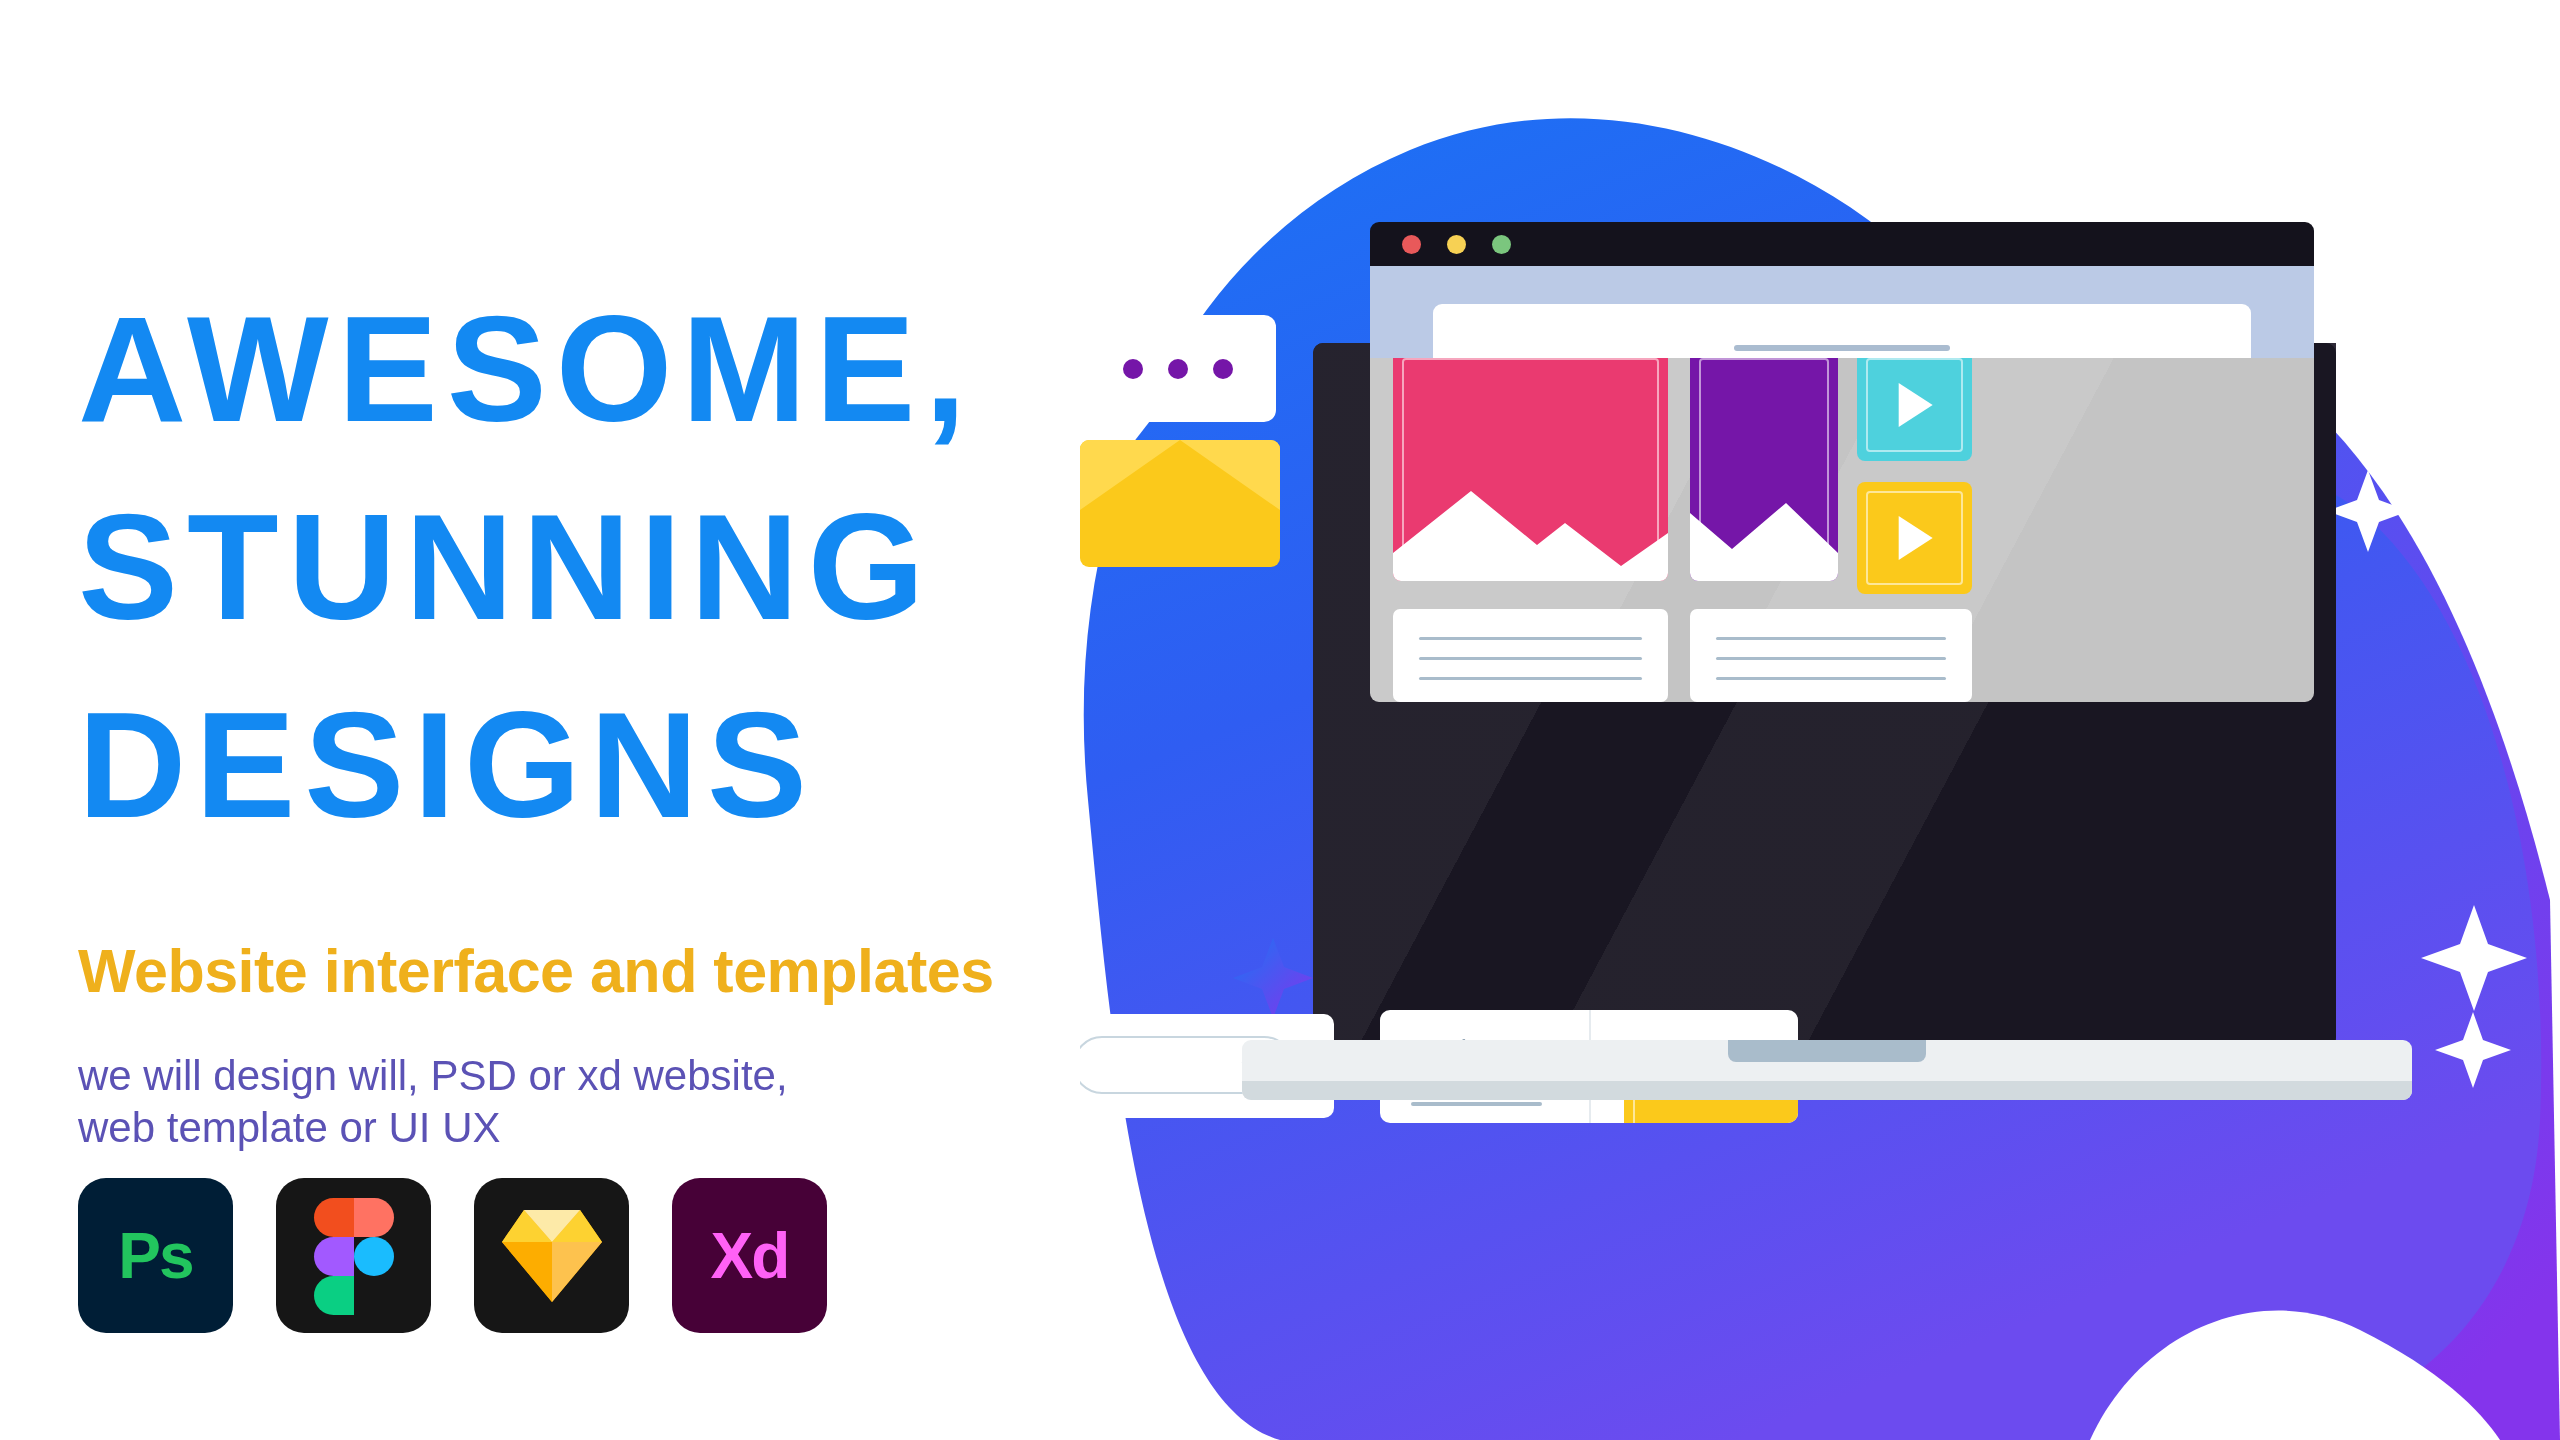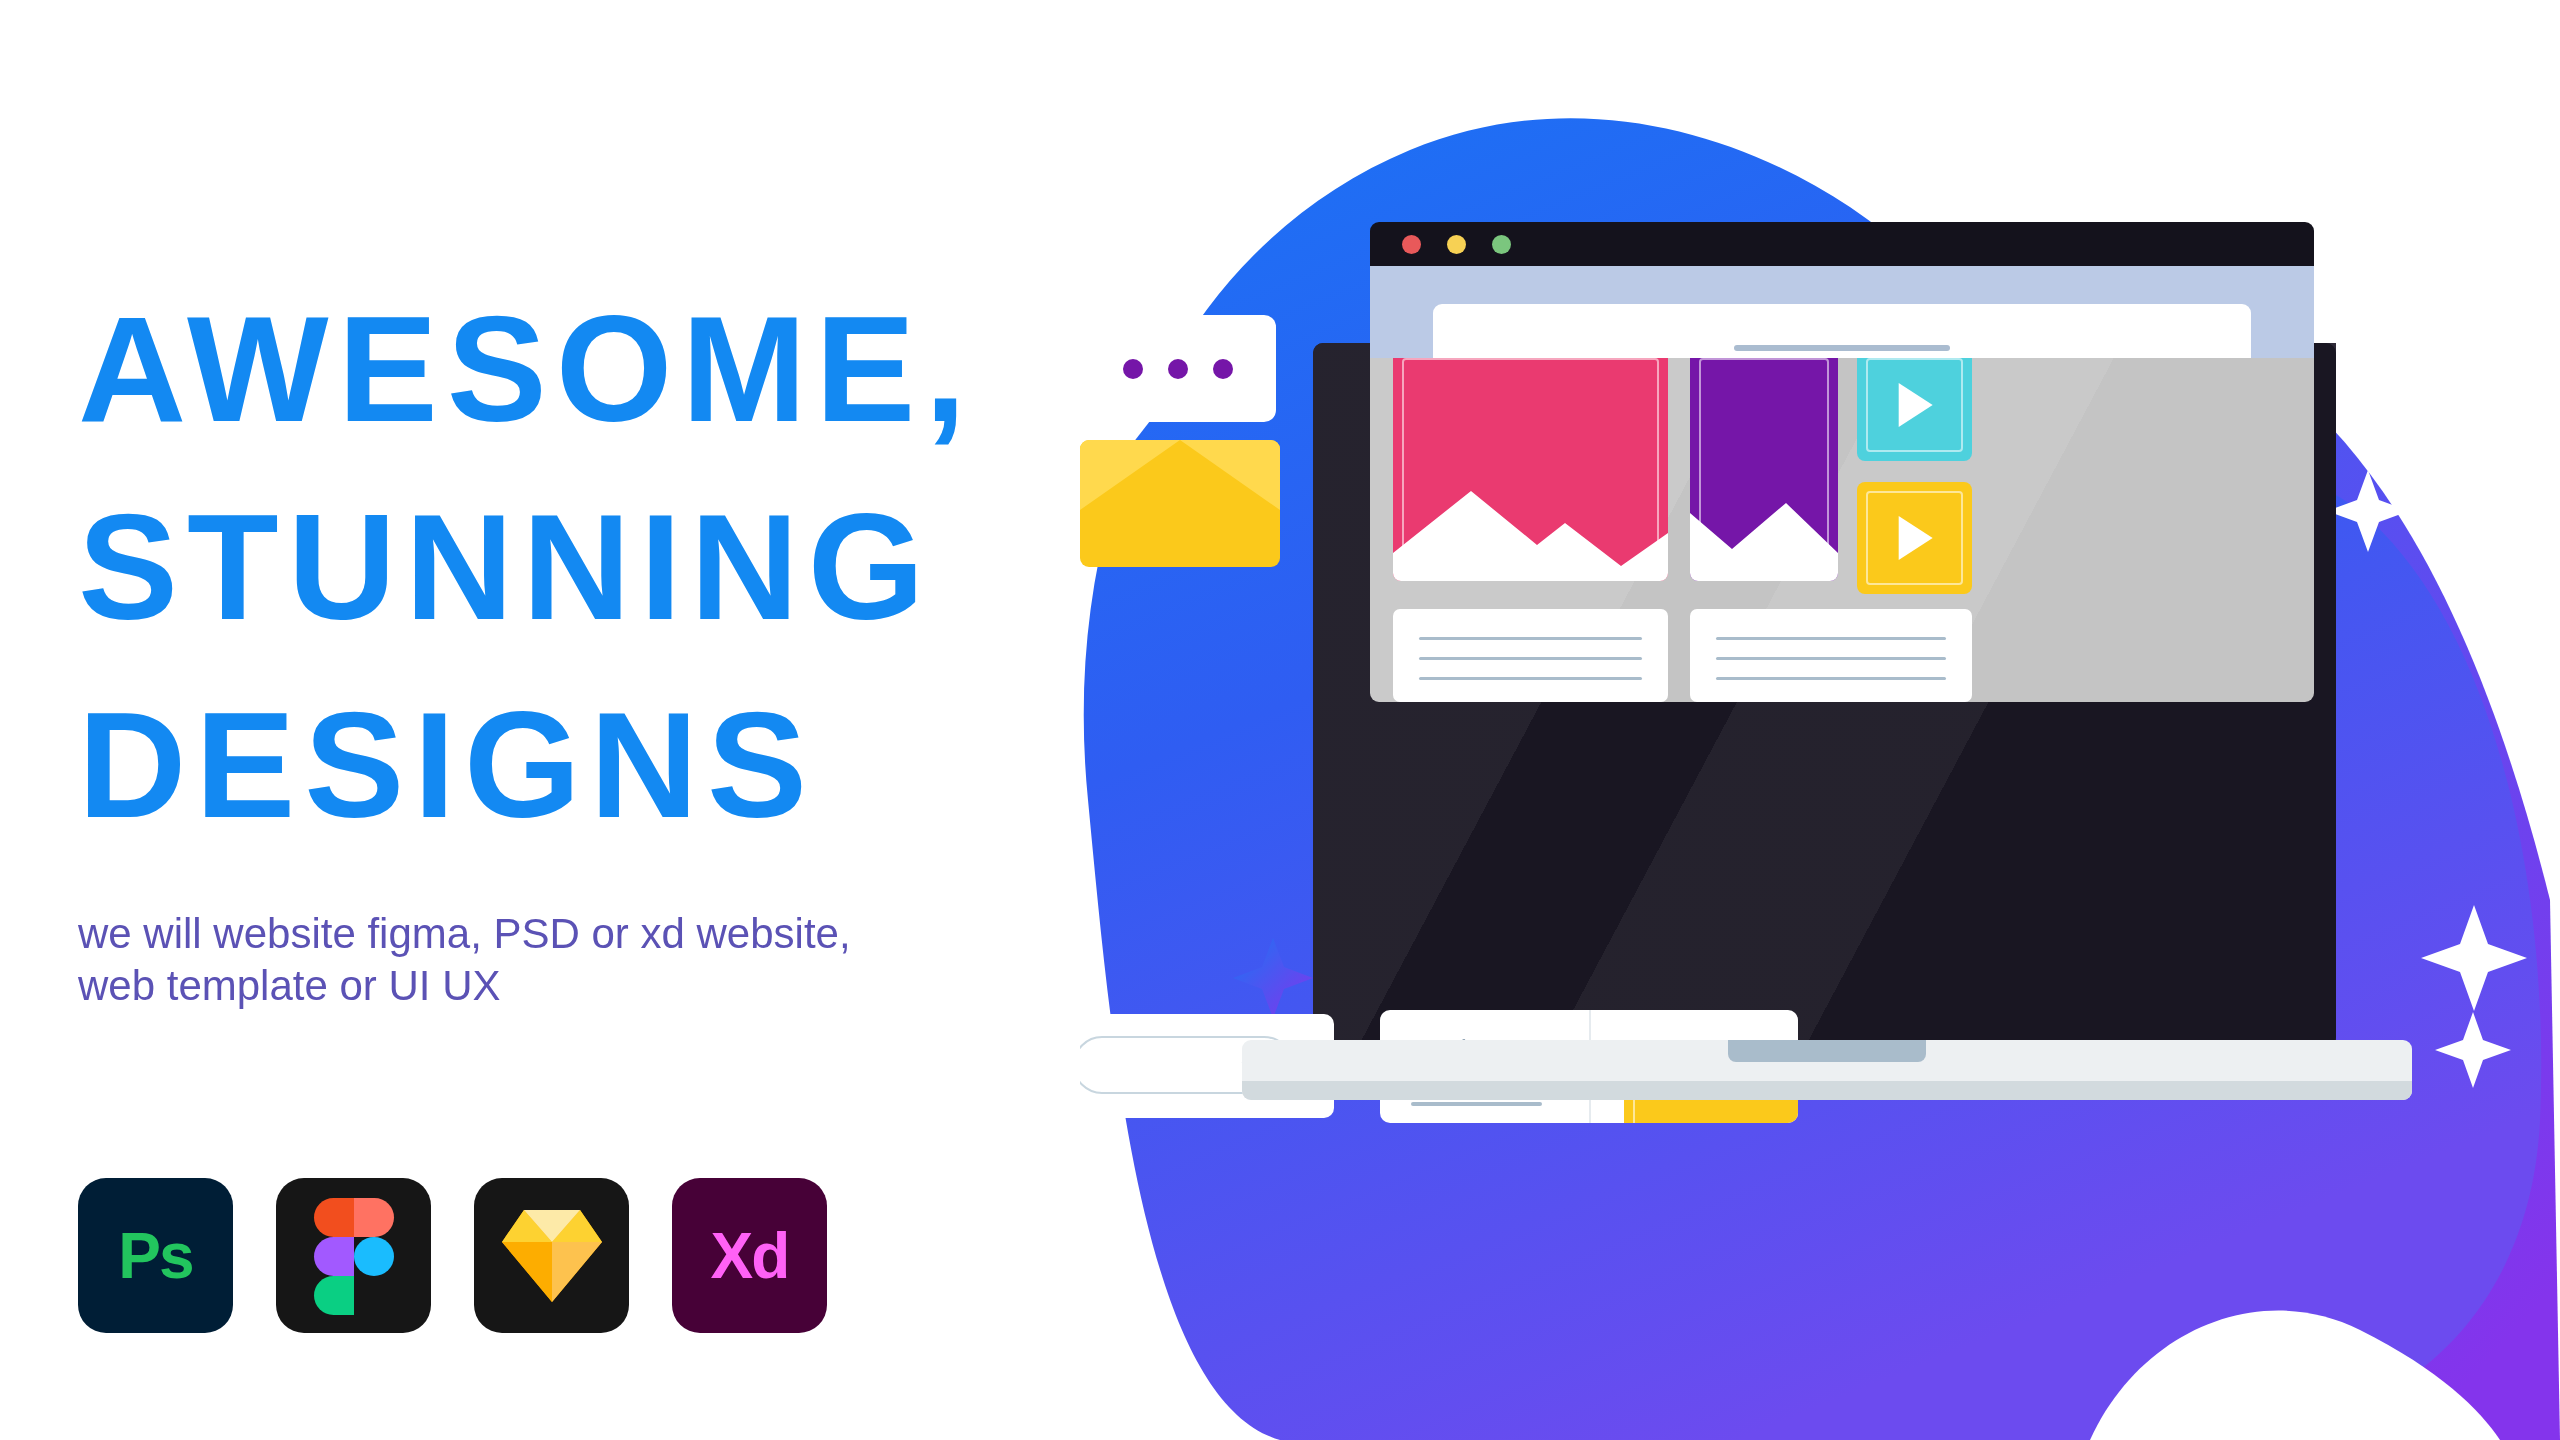--- a/index.html
+++ b/index.html
@@ -163,21 +163,22 @@
 </style>
 </head>
 <body>
 
 <div class="canvas">
 
   <div class="left-col">
     <div class="headline">AWESOME,
 STUNNING
 DESIGNS</div>
-    <div class="bodytext">we will website figma, PSD or xd website,
+    <div class="subheadline">Website interface and templates</div>
+    <div class="bodytext">we will design will, PSD or xd website,
 web template or UI UX</div>
   </div>
 
   <div class="icon-row">
 
     <div class="app-icon ic-ps">
       <span class="glyph">Ps</span>
     </div>
 
     <div class="app-icon ic-fg">

